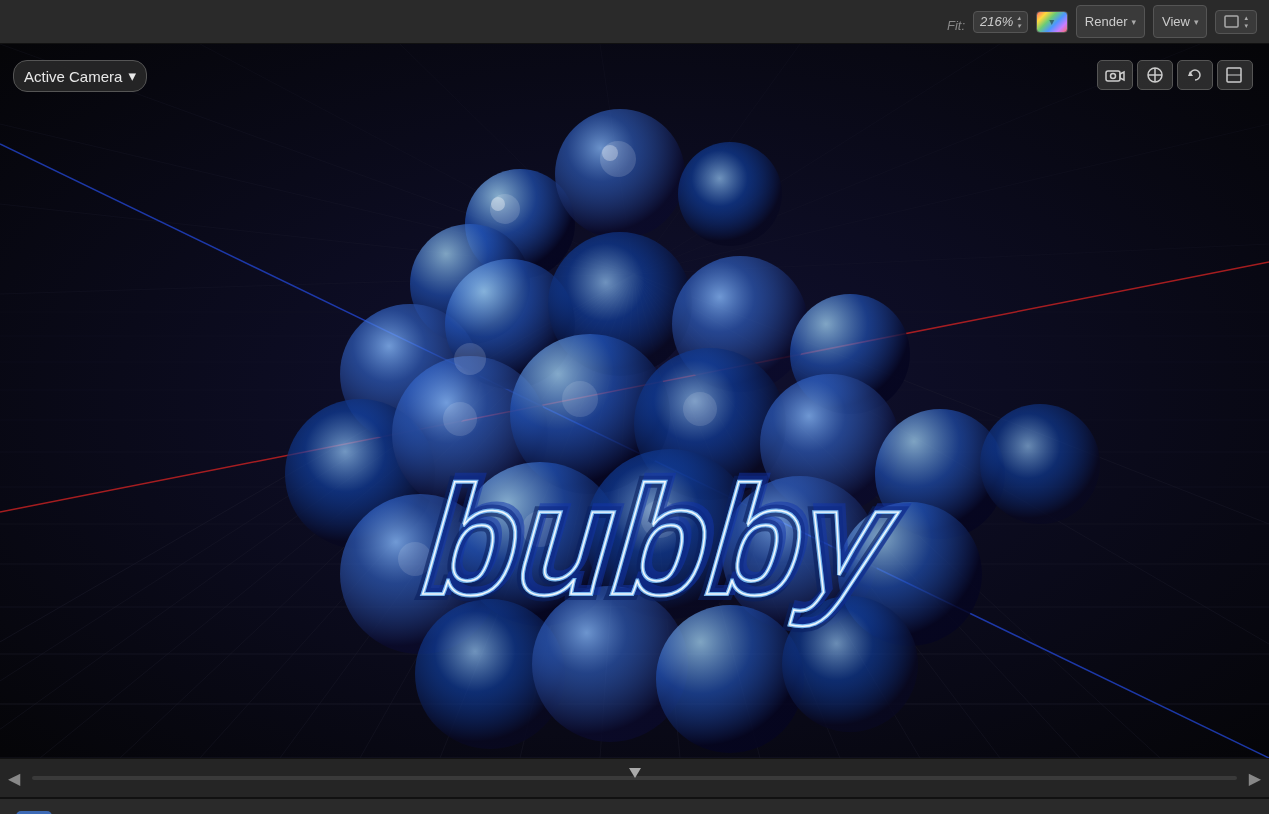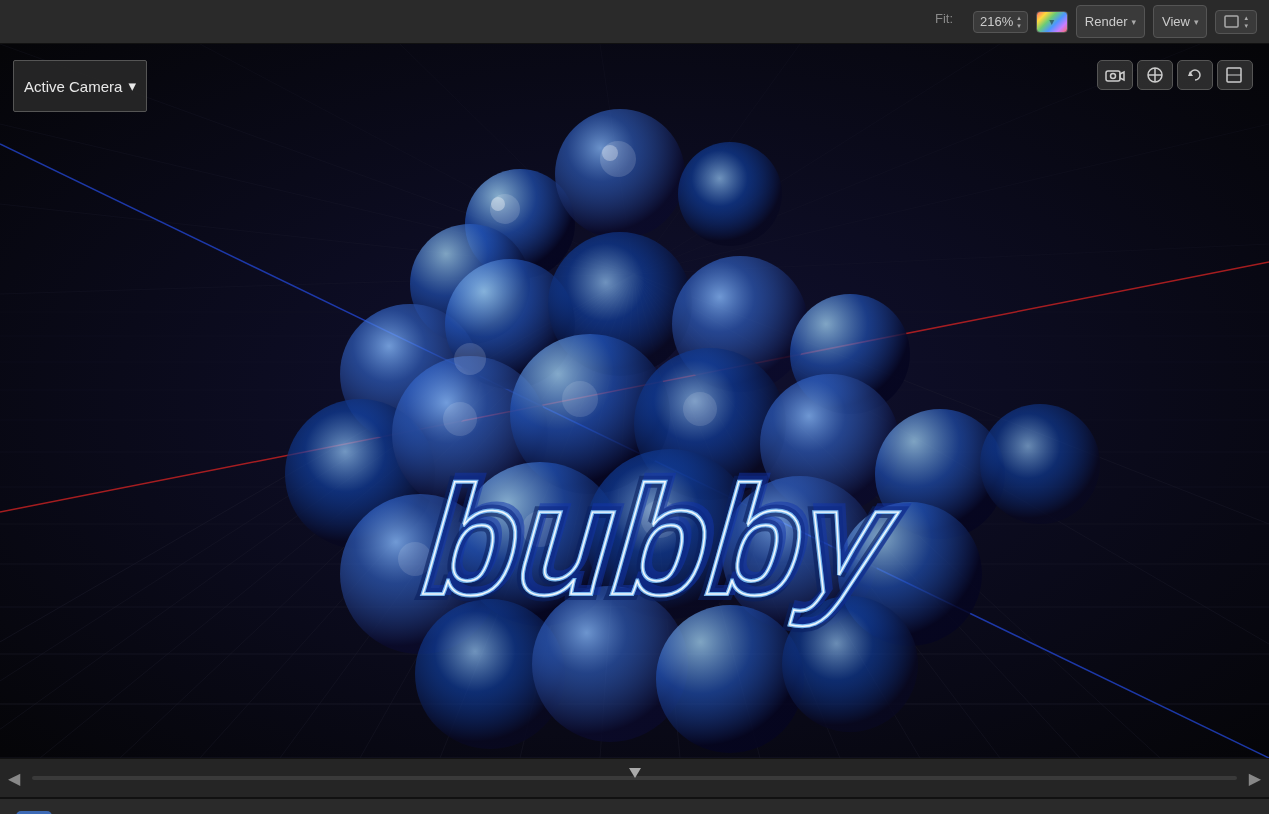--- a/index.html
+++ b/index.html
@@ -19,24 +19,25 @@
       border-bottom: 1px solid #111;
       display: flex;
       align-items: center;
       justify-content: flex-end;
       padding: 0 12px;
       gap: 8px;
     }
 
     .fit-control {
       display: flex;
-      align-items: flex-start;
-      gap: 20px;
+      align-items: flex-end;
+      gap: 8px;
       font-size: 13px;
       color: #ccc;
+      font-style: italic;
     }
 
     .fit-label { color: #888; }
 
     .fit-value {
       display: flex;
       align-items: center;
       gap: 2px;
       background: #3a3a3a;
       border: 1px solid #555;
@@ -113,22 +114,22 @@
     .camera-dropdown {
       position: absolute;
       top: 16px;
       left: 13px;
       z-index: 10;
       display: flex;
       align-items: center;
       gap: 6px;
       background: rgba(40, 40, 40, 0.9);
       border: 1px solid #555;
-      border-radius: 2px;
-      padding: 16px 10px;
+      border-radius: 14px;
+      padding: 6px 10px;
       font-size: 15px;
       font-weight: 500;
       color: #e8e8e8;
       cursor: pointer;
     }
 
     
     .viewport-controls {
       position: absolute;
       top: 16px;

